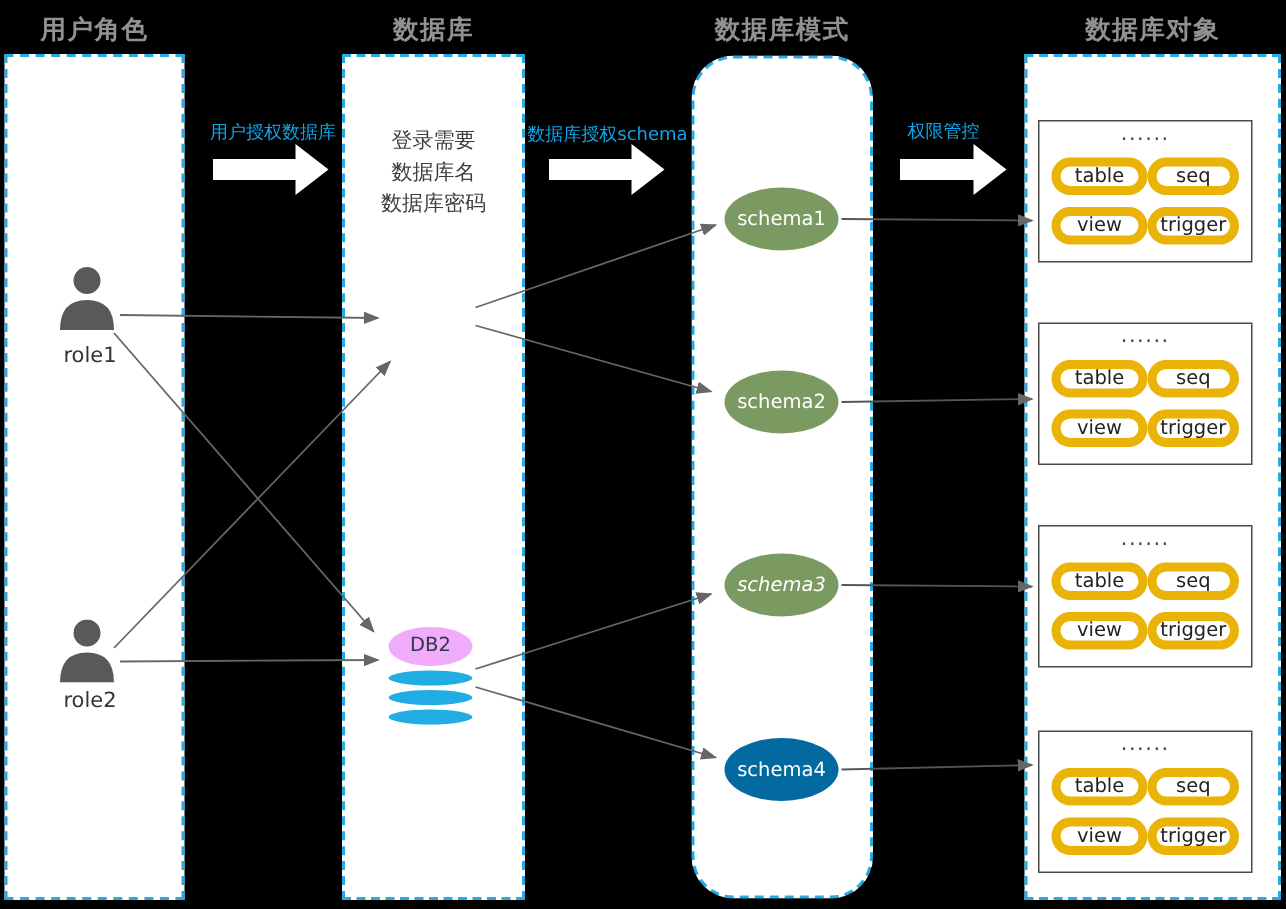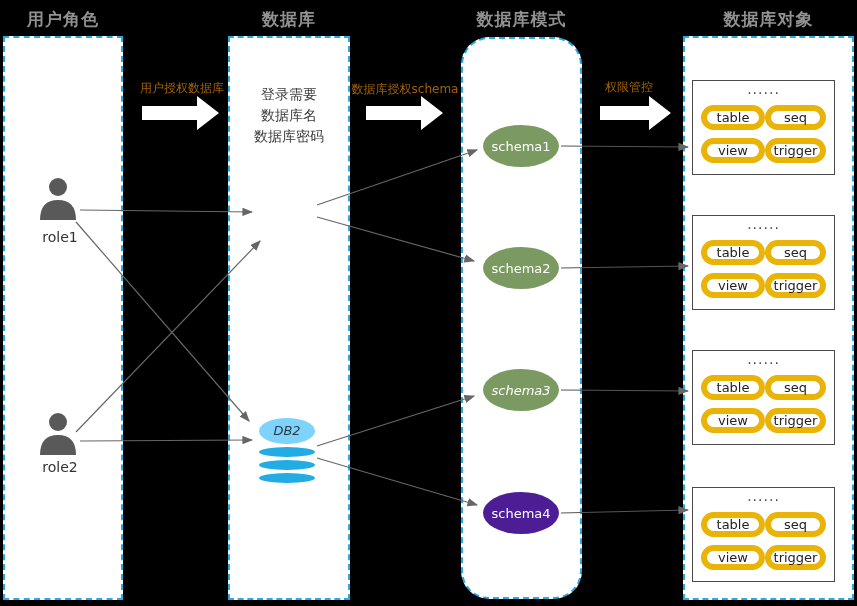--- a/index.html
+++ b/index.html
@@ -14,21 +14,21 @@
   .col-obj{left:683px;top:36px;width:171px;height:564px;}
 
   
   .hdr{position:absolute;top:8px;text-align:center;color:#919191;font-size:17px;font-weight:600;letter-spacing:1px;}
   .hdr1{left:3px;width:120px;}
   .hdr2{left:228px;width:122px;}
   .hdr3{left:461px;width:121px;font-family:Liberation Mono, monospace;}
   .hdr4{left:683px;width:171px;}
 
   
-  .flowlbl{position:absolute;text-align:center;color:#a16207;font-size:12px;}
+  .flowlbl{position:absolute;text-align:center;color:#0ea5e9;font-size:12px;}
   .flowlbl1{left:124px;top:80px;width:116px;}
   .flowlbl2{left:344px;top:81px;width:122px;}
   .flowlbl3{left:584px;top:79px;width:90px;}
 
   
   .dbnote{position:absolute;left:230px;top:84px;width:118px;text-align:center;
           color:#3c3c3c;font-size:14px;line-height:21px;}
 
   
   .db{position:absolute;width:56px;}
@@ -103,30 +103,30 @@
 
   <div class="person person2">
     <svg width="40" height="42" viewBox="0 0 40 42">
       <circle cx="20" cy="9" r="9" fill="#595959"></circle>
       <path d="M2 42 Q2 22 20 22 Q38 22 38 42 Z" fill="#595959"></path>
     </svg>
   </div>
   <div class="rolelbl rolelbl2">role2</div>
 
   <div class="db db2">
-    <div class="db-top" style="background:#7dd3fc;font-style:italic;">DB2</div>
+    <div class="db-top" style="background:#f0abfc;">DB2</div>
     <div class="db-band" style="background:#21ace4;"></div>
     <div class="db-band" style="background:#21ace4;"></div>
     <div class="db-band" style="background:#21ace4;"></div>
   </div>
 
   <div class="schema schema1" style="background:#7b9a62;">schema1</div>
   <div class="schema schema2" style="background:#7b9a62;">schema2</div>
   <div class="schema schema3" style="background:#7b9a62;">schema3</div>
-  <div class="schema schema4" style="background:#4c1d95;">schema4</div>
+  <div class="schema schema4" style="background:#0369a1;">schema4</div>
 
   <div class="objbox objbox1">
     <div class="dots">......</div>
     <div class="pillrow">
       <div class="pill pill-l">table</div>
       <div class="pill pill-r">seq</div>
     </div>
     <div class="pillrow">
       <div class="pill pill-l">view</div>
       <div class="pill pill-r">trigger</div>

